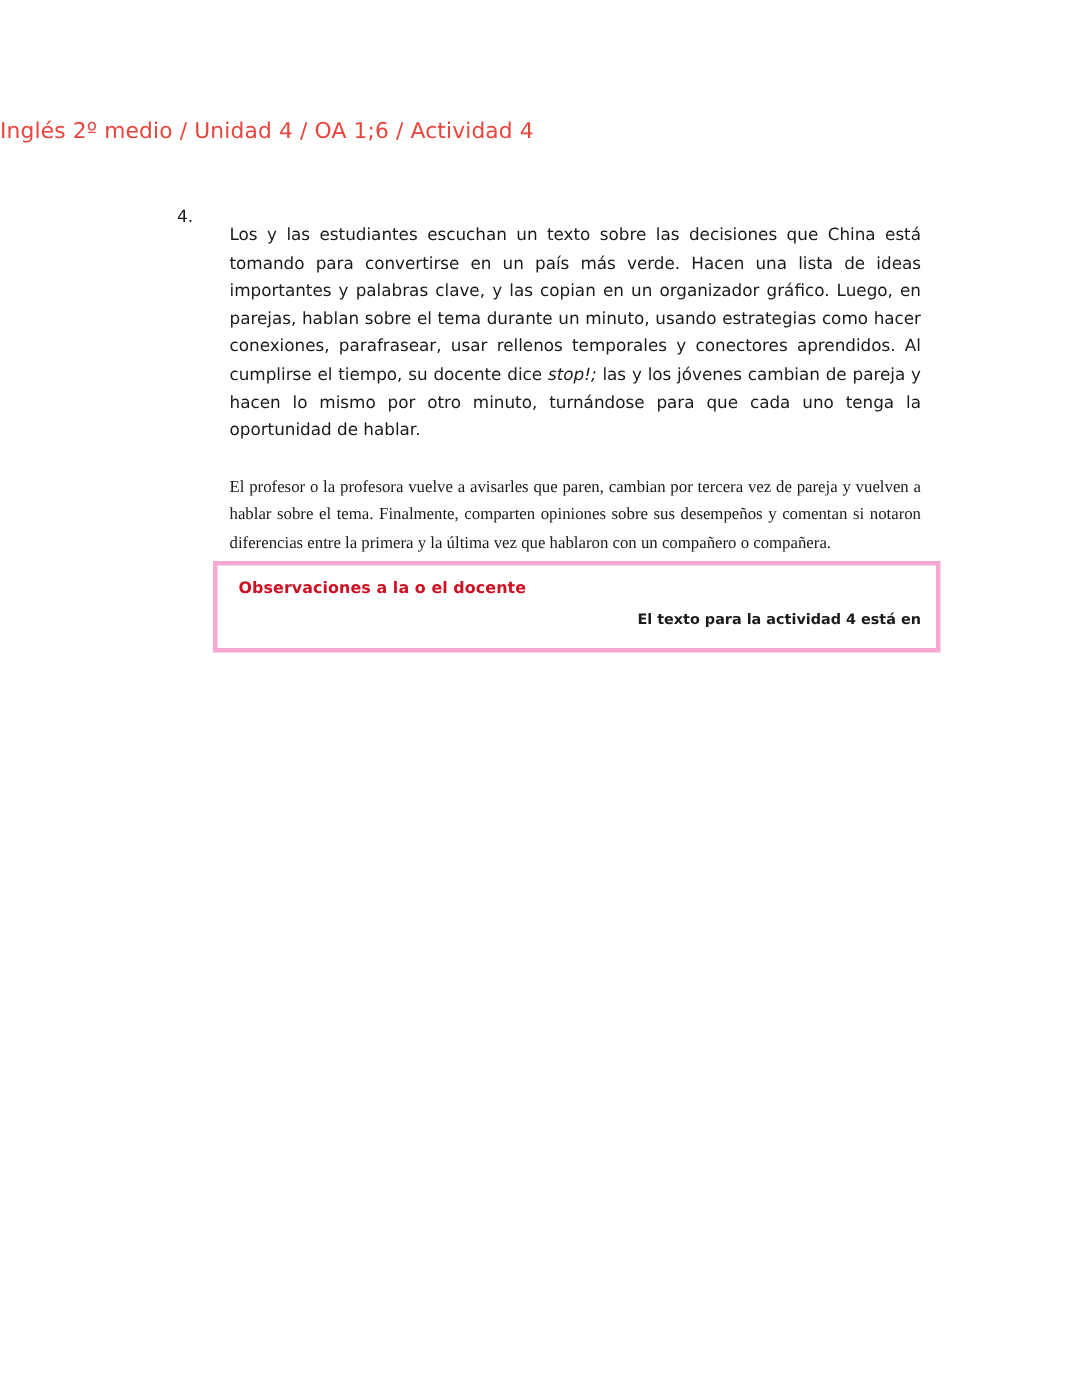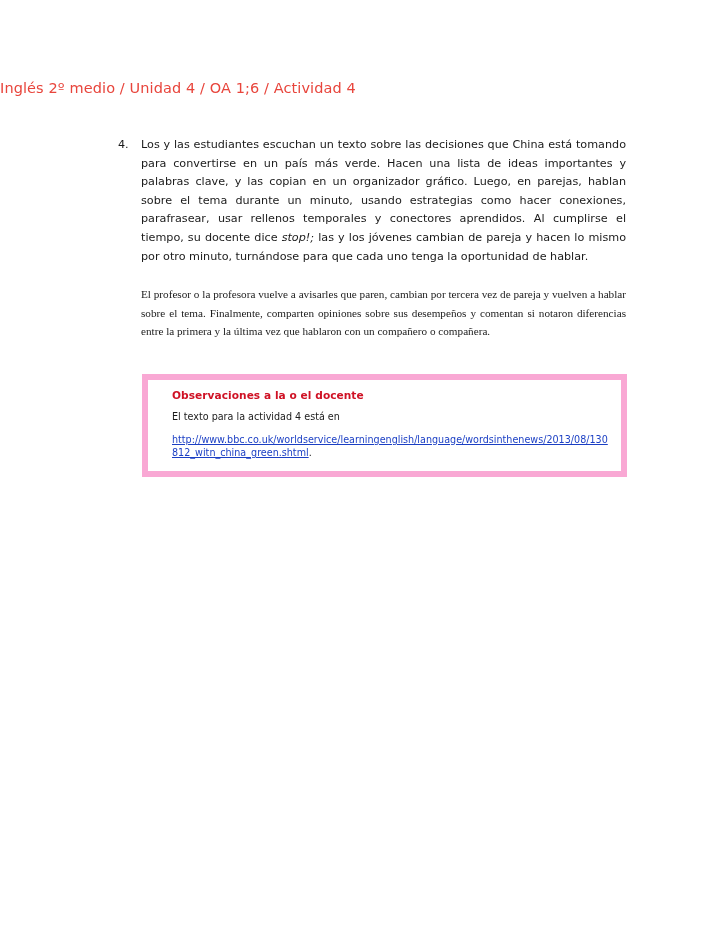--- a/index.html
+++ b/index.html
@@ -52,55 +52,56 @@
   }
   .activity-body {
     flex: 1 1 auto;
   }
   .para {
     font-size: 11.2px;
     line-height: 18.6px;
     text-align: justify;
     text-justify: inter-word;
     color: #1a1a1a;
-    margin: 0;
+    margin: 12px;
   }
   .para + .para {
     margin-top: 19px;
     font-family: Liberation Serif, serif;
   }
   .para em {
     font-style: italic;
   }
 
   
   .obs-box {
     position: absolute;
     top: 374px;
     left: 142px;
     width: 485px;
     box-sizing: border-box;
-    border: 6px solid #f9a8d4;
+    border: 3px solid #f9a8d4;
     background: #ffffff;
-    padding: 8px 10px 11px 24px;
+    padding: 8px 10px 11px 14px;
   }
   .obs-title {
     font-size: 10.6px;
     font-weight: bold;
     color: #cf1124;
     line-height: 15px;
     margin: 0 0 7px 0;
     letter-spacing: 0.05px;
   }
   .obs-para {
     font-size: 9.6px;
     line-height: 13.6px;
     color: #1a1a1a;
     margin: 0;
-    text-align: left;
+    text-align: right;
+    font-weight: bold;
   }
   .obs-para + .obs-para {
     margin-top: 9px;
   }
   .obs-link {
     color: #1b3fc4;
     text-decoration: underline;
     word-break: break-all;
     font-size: 9.6px;
     line-height: 13.6px;
@@ -121,16 +122,15 @@
     <div class="activity-marker">4.</div>
     <div class="activity-body">
       <p class="para"><span>Los y las estudiantes escuchan un texto sobre las decisiones que China está tomando para convertirse en un país más verde. Hacen una lista de ideas importantes y palabras clave, y las copian en un organizador gráfico. Luego, en parejas, hablan sobre el tema durante un minuto, usando estrategias como hacer conexiones, parafrasear, usar rellenos temporales y conectores aprendidos. Al cumplirse el tiempo, su docente dice </span><em>stop!;</em><span> las y los jóvenes cambian de pareja y hacen lo mismo por otro minuto, turnándose para que cada uno tenga la oportunidad de hablar.</span></p>
       <p class="para"><span>El profesor o la profesora vuelve a avisarles que paren, cambian por tercera vez de pareja y vuelven a hablar sobre el tema. Finalmente, comparten opiniones sobre sus desempeños y comentan si notaron diferencias entre la primera y la última vez que hablaron con un compañero o compañera.</span></p>
     </div>
   </div>
 
   <div class="obs-box">
     <p class="obs-title">Observaciones a la o el docente</p>
     <p class="obs-para">El texto para la actividad 4 está en</p>
-    <p class="obs-para obs-link-wrap"><a class="obs-link" href="#">http://www.bbc.co.uk/worldservice/learningenglish/language/wordsinthenews/2013/08/130812_witn_china_green.shtml</a><span>.</span></p>
   </div>
 
 </div>
 
 </body></html>

